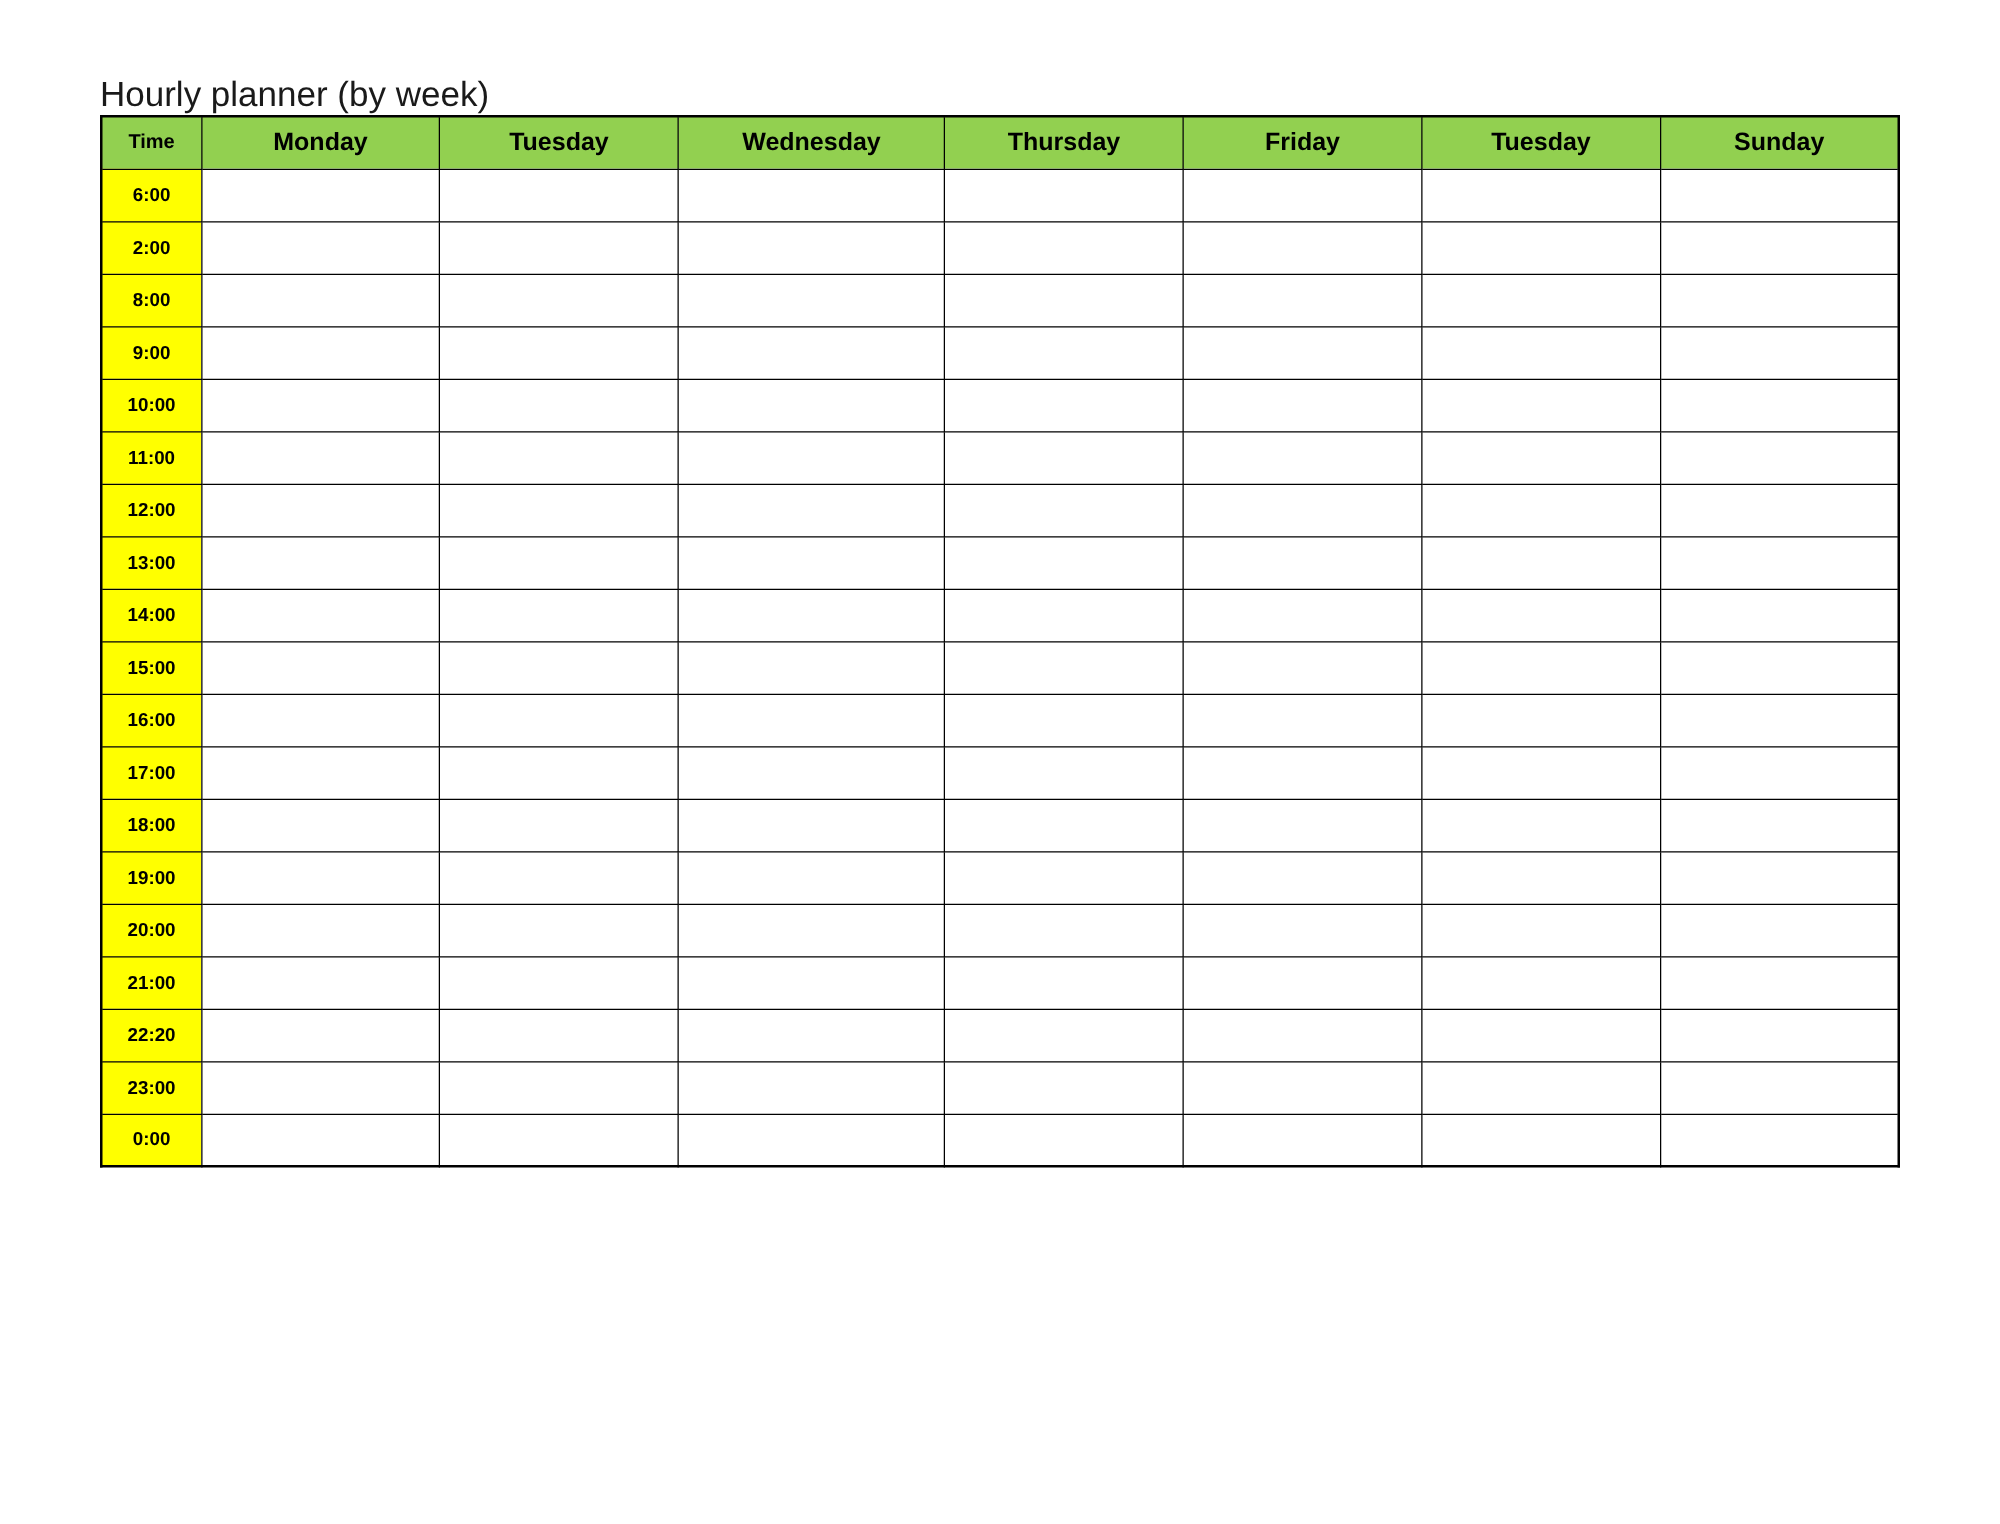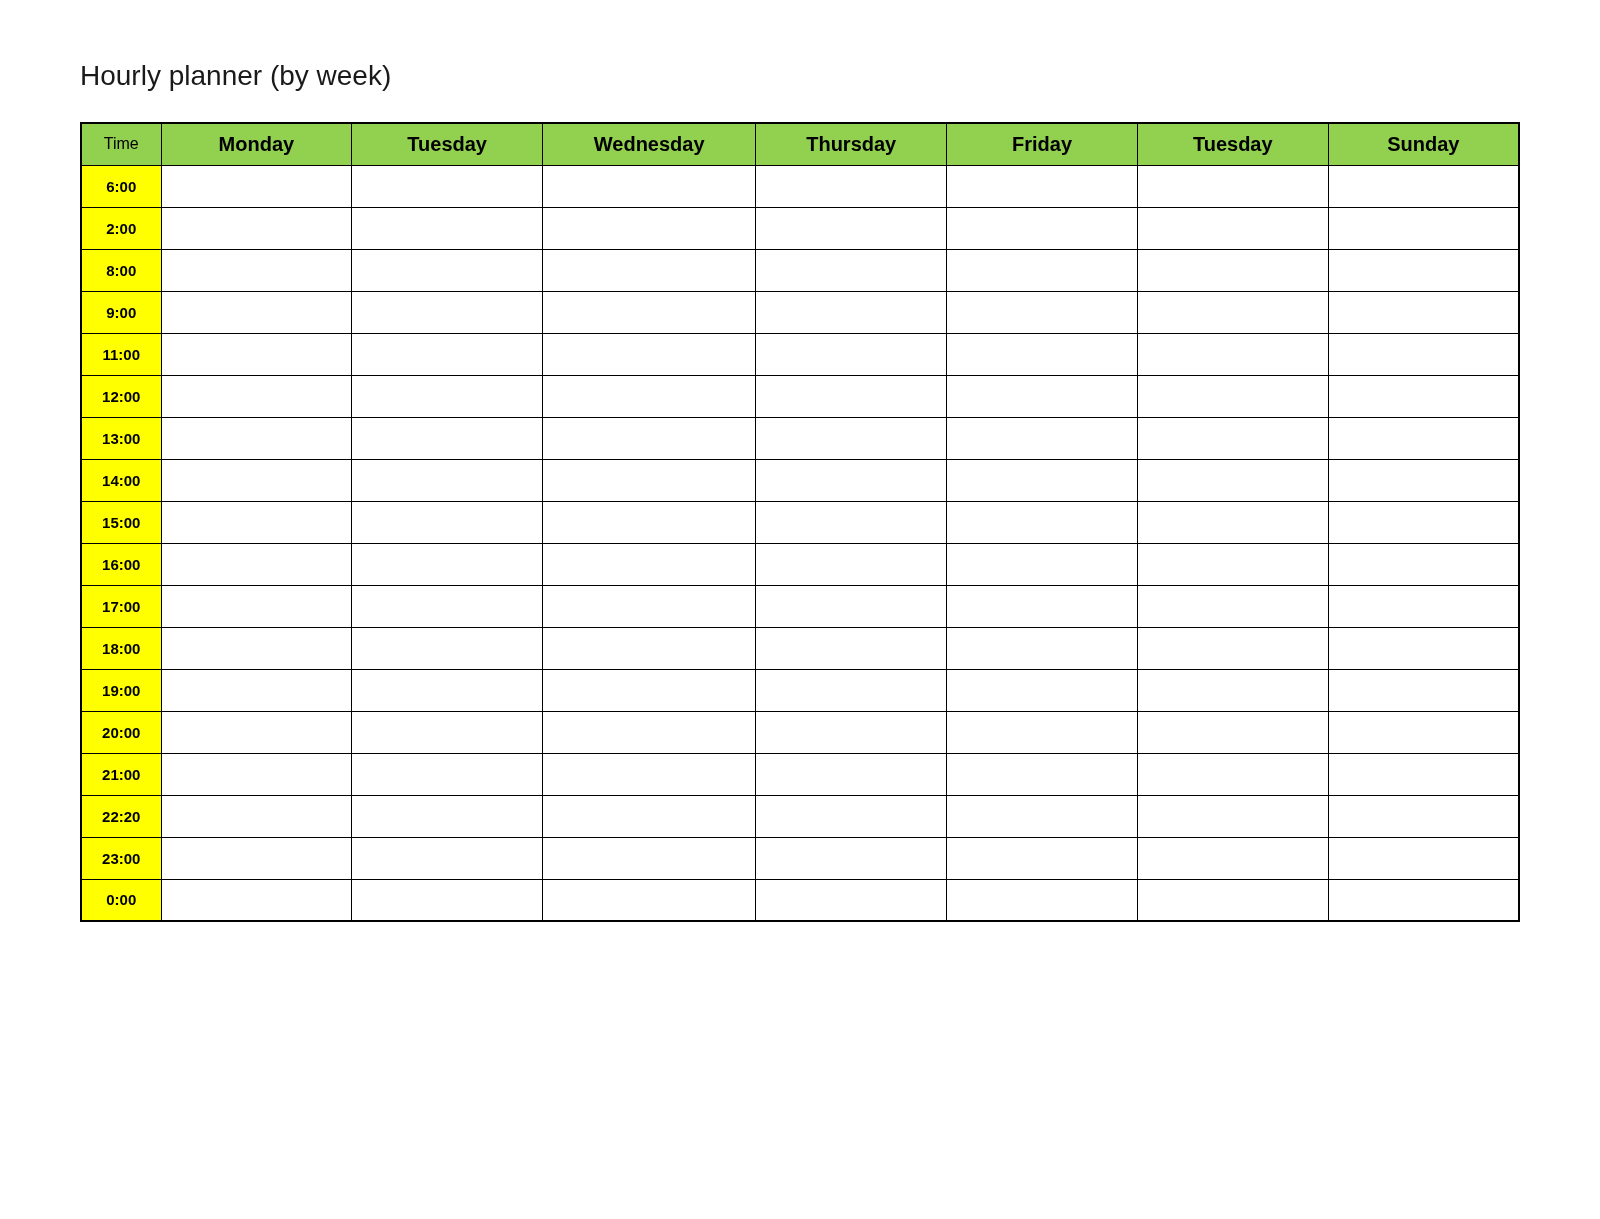--- a/index.html
+++ b/index.html
@@ -13,41 +13,40 @@
       font-family: Arial, sans-serif;
       width: 1600px;
       min-height: 1219px;
       padding: 60px 80px;
     }
 
     .page-title {
       font-size: 28px;
       font-weight: normal;
       color: #1a1a1a;
-      margin-bottom: 30px;
     }
 
     .planner-table {
       border-collapse: collapse;
       width: 100%;
       border: 2px solid #000;
     }
 
     .planner-table th,
     .planner-table td {
       border: 1px solid #000;
       text-align: center;
       padding: 0;
       height: 42px;
     }
 
     .header-time {
       background-color: #92d050;
       color: #000;
-      font-weight: normal;
+      font-weight: bold;
       font-size: 16px;
       width: 80px;
     }
 
     .header-day {
       background-color: #92d050;
       color: #000;
       font-weight: bold;
       font-size: 20px;
     }
@@ -118,20 +117,30 @@
         <td class="time-cell">9:00</td>
         <td class="data-cell"></td>
         <td class="data-cell"></td>
         <td class="data-cell"></td>
         <td class="data-cell"></td>
         <td class="data-cell"></td>
         <td class="data-cell"></td>
         <td class="data-cell"></td>
       </tr>
       <tr>
+        <td class="time-cell">10:00</td>
+        <td class="data-cell"></td>
+        <td class="data-cell"></td>
+        <td class="data-cell"></td>
+        <td class="data-cell"></td>
+        <td class="data-cell"></td>
+        <td class="data-cell"></td>
+        <td class="data-cell"></td>
+      </tr>
+      <tr>
         <td class="time-cell">11:00</td>
         <td class="data-cell"></td>
         <td class="data-cell"></td>
         <td class="data-cell"></td>
         <td class="data-cell"></td>
         <td class="data-cell"></td>
         <td class="data-cell"></td>
         <td class="data-cell"></td>
       </tr>
       <tr>

